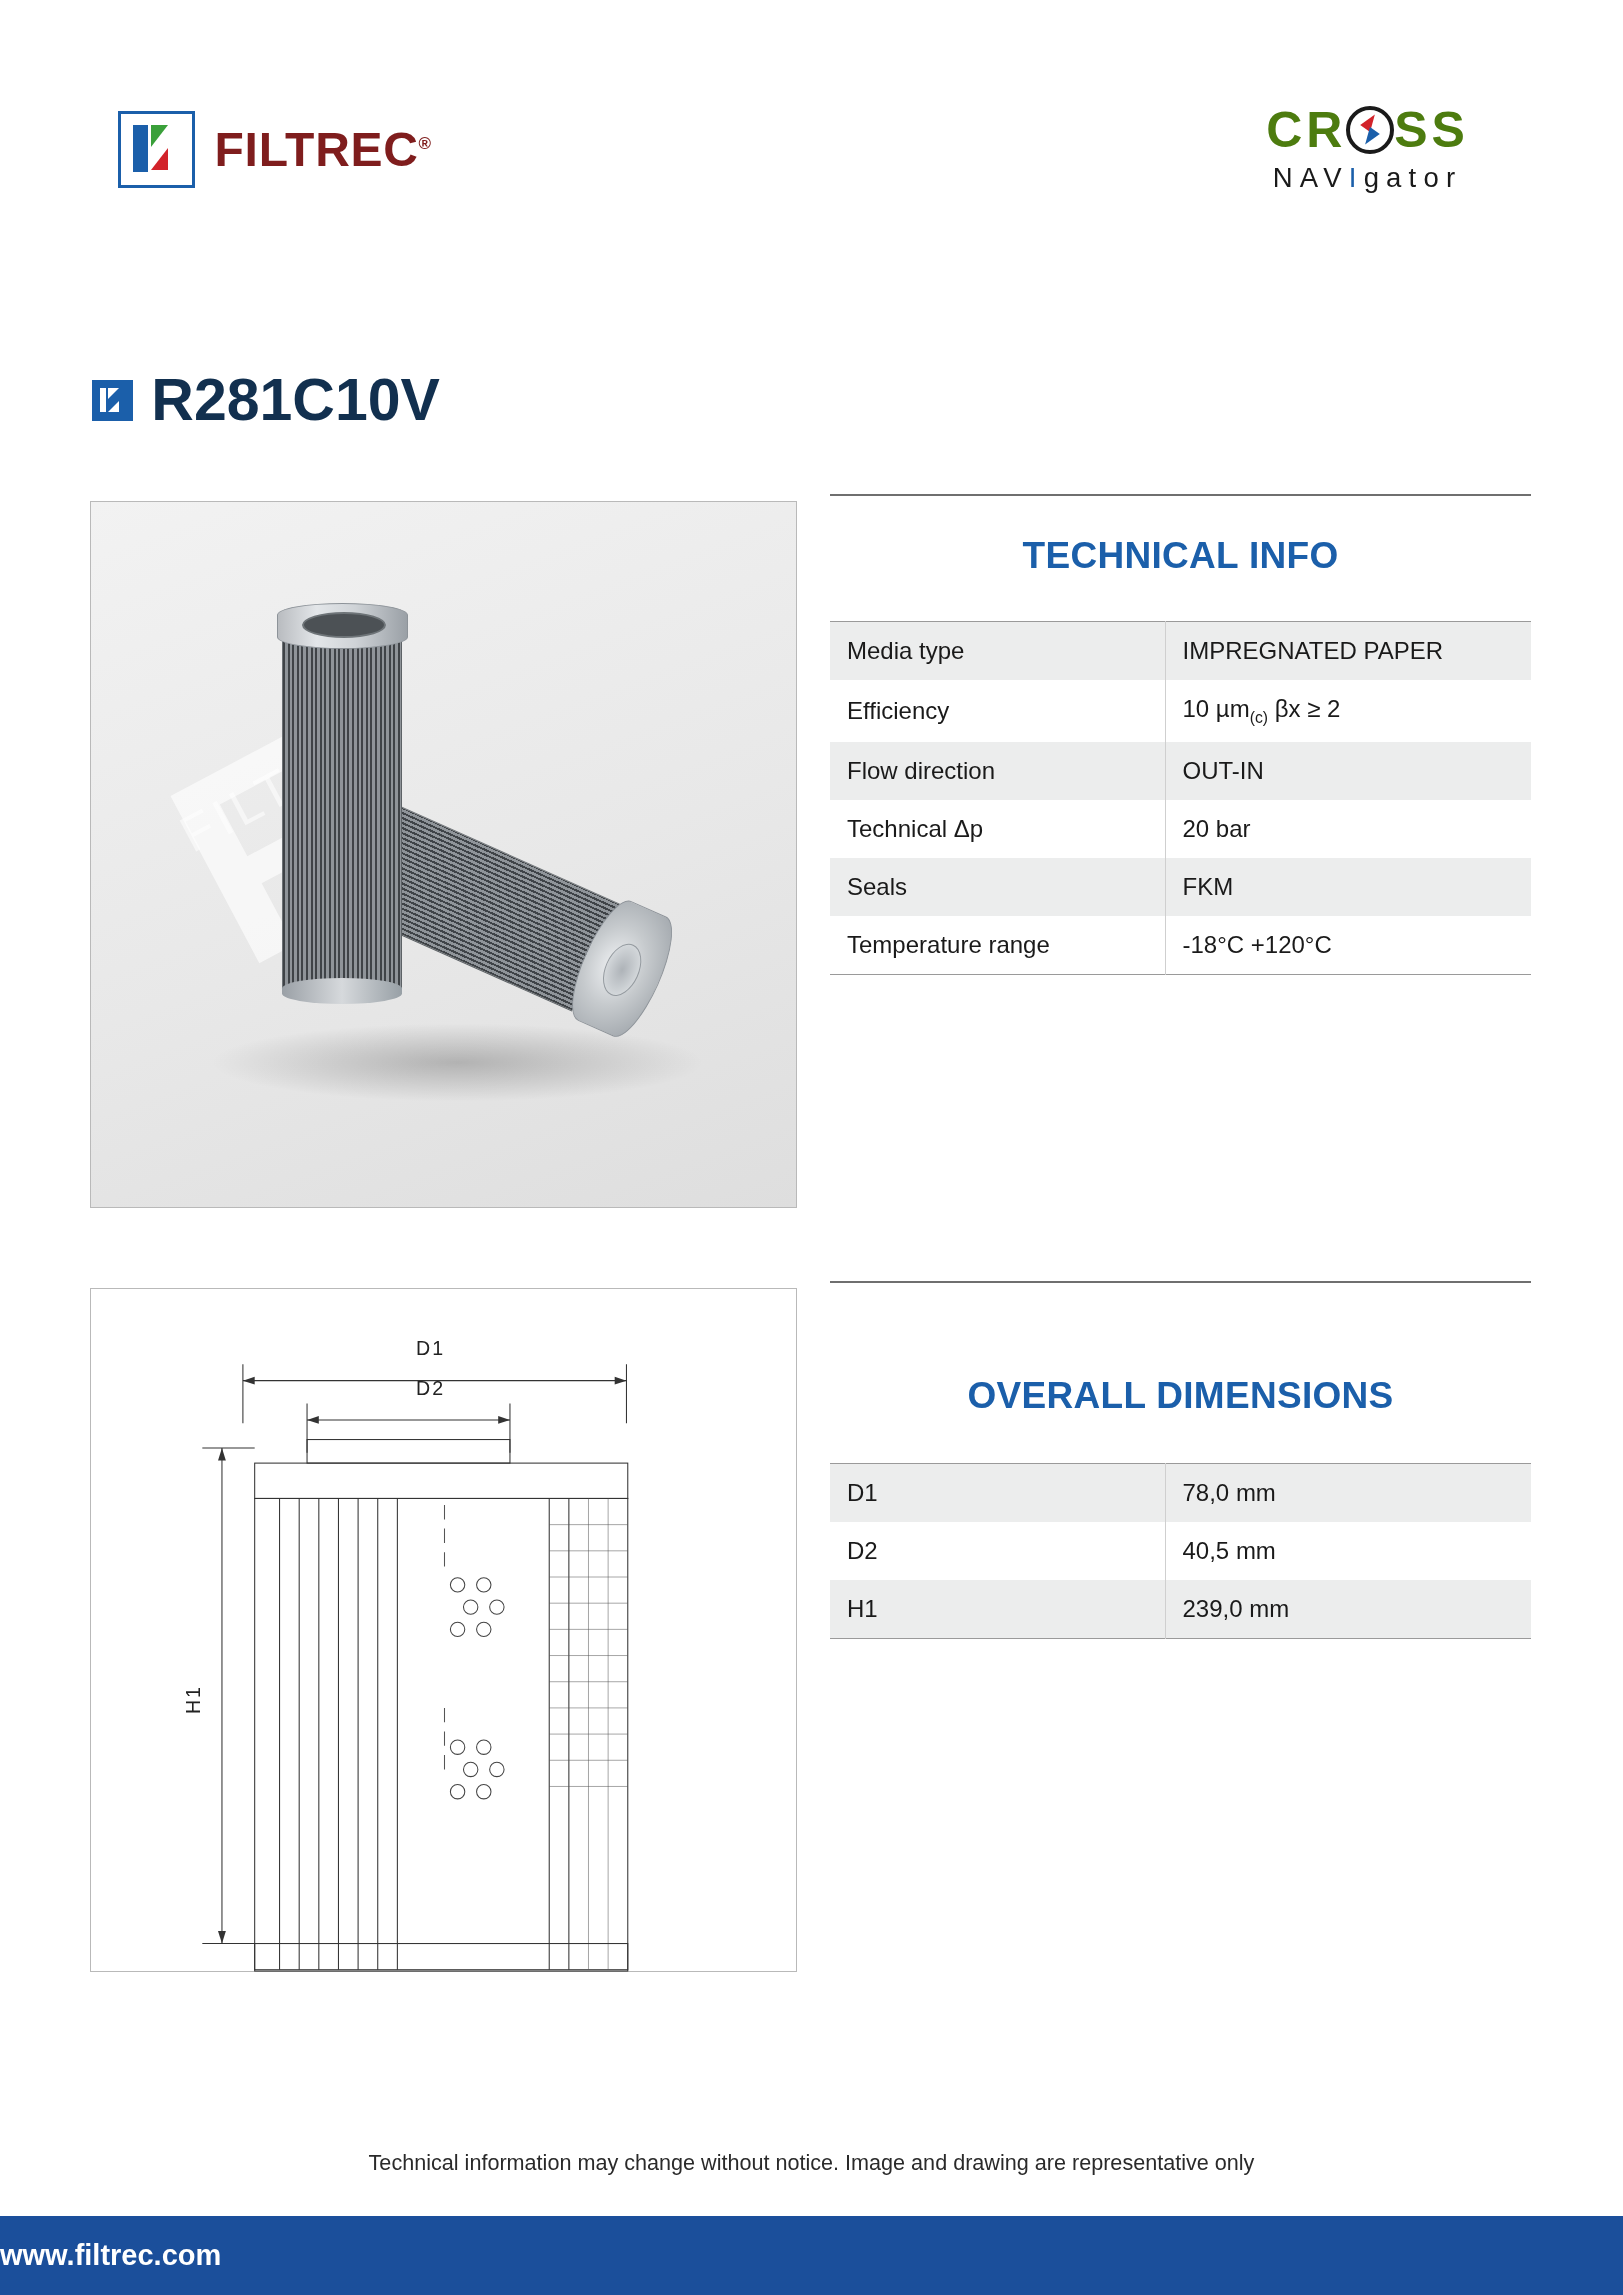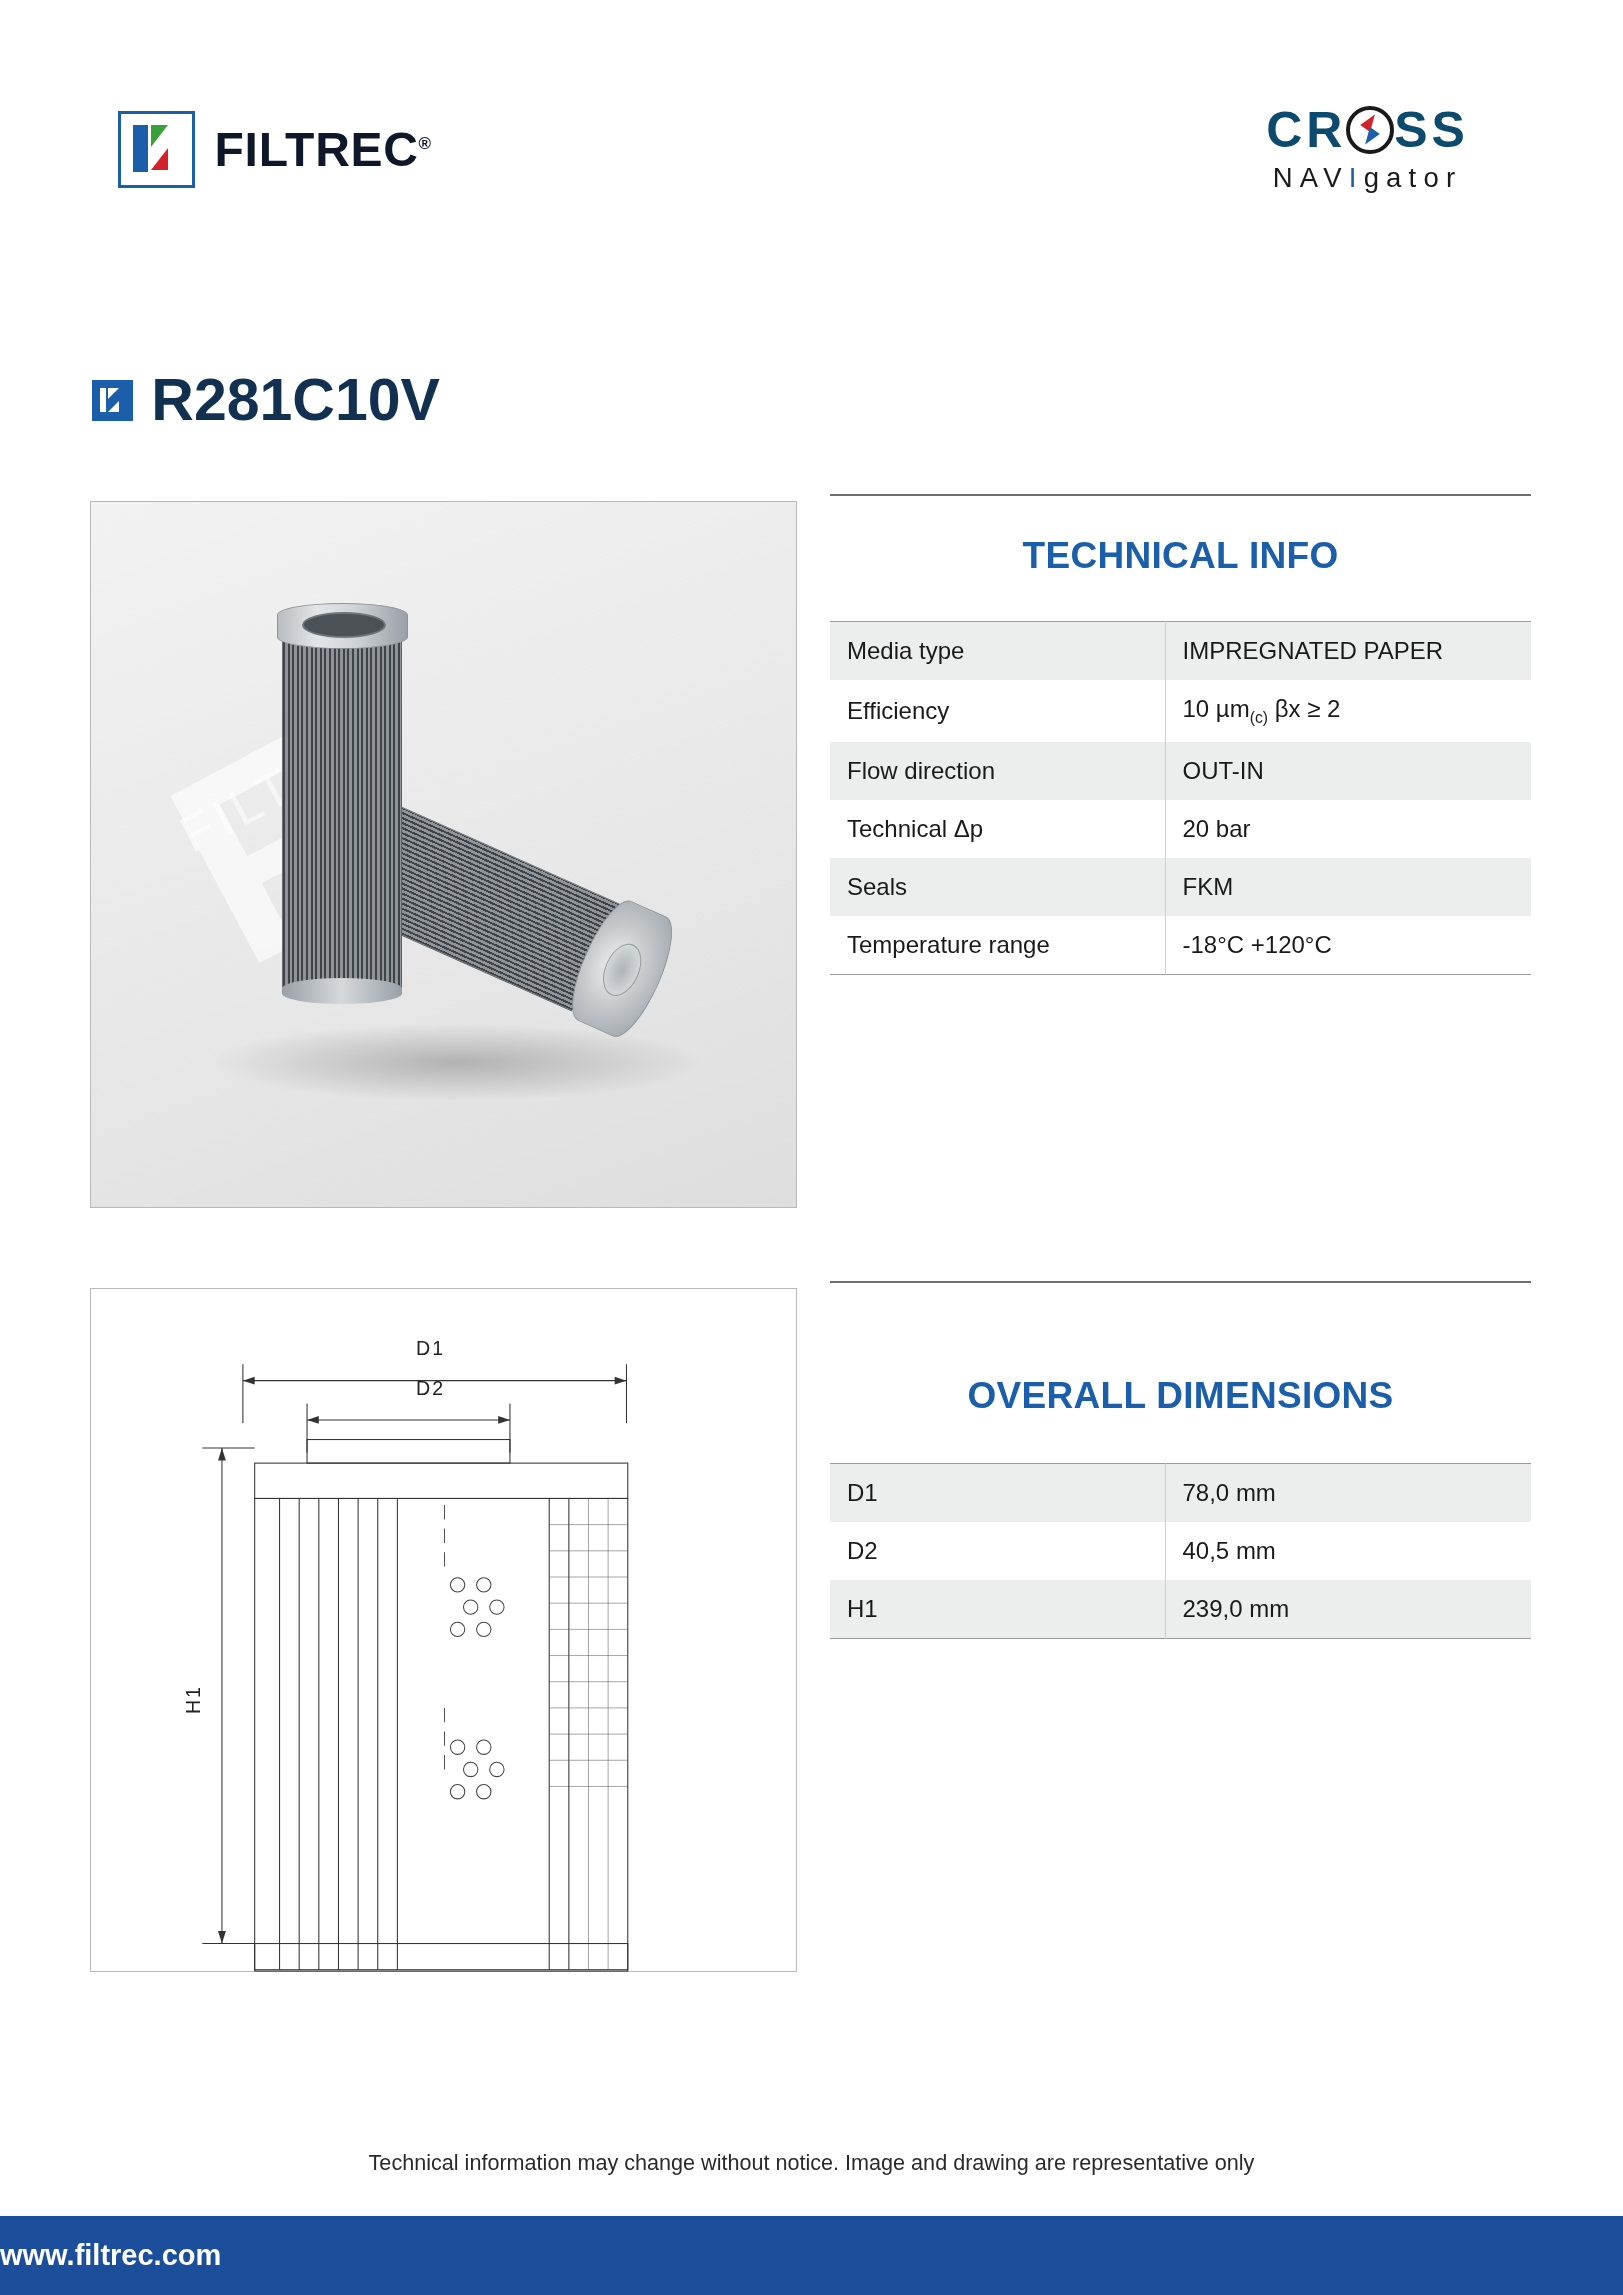--- a/index.html
+++ b/index.html
@@ -55,42 +55,42 @@
     position: absolute;
     left: 30px; top: 34px;
     width: 0; height: 0;
     border-right: 17px solid #d2232a;
     border-top: 22px solid transparent;
   }
   .logo-text {
     font-size: 48px;
     font-weight: bold;
     letter-spacing: 0.7px;
-    color: #0f172a;
+    color: #7f1d1d;
     margin-left: 19.6px;
     font-family: "Liberation Sans", sans-serif;
   }
   .logo-reg {
     font-size: 17px;
     vertical-align: super;
     font-weight: bold;
   }
 
   .cross-nav {
     position: absolute;
     right: 118px;
     top: 6.5px;
     text-align: center;
     width: 275px;
   }
   .cross-word {
     font-size: 50px;
     font-weight: bold;
     letter-spacing: 3.9px;
-    color: #0c4a6e;
+    color: #4d7c0f;
     line-height: 1;
     display: flex;
     justify-content: center;
     align-items: center;
   }
   .cross-o {
     position: relative;
     display: inline-block;
     width: 48px;
     height: 48px;

